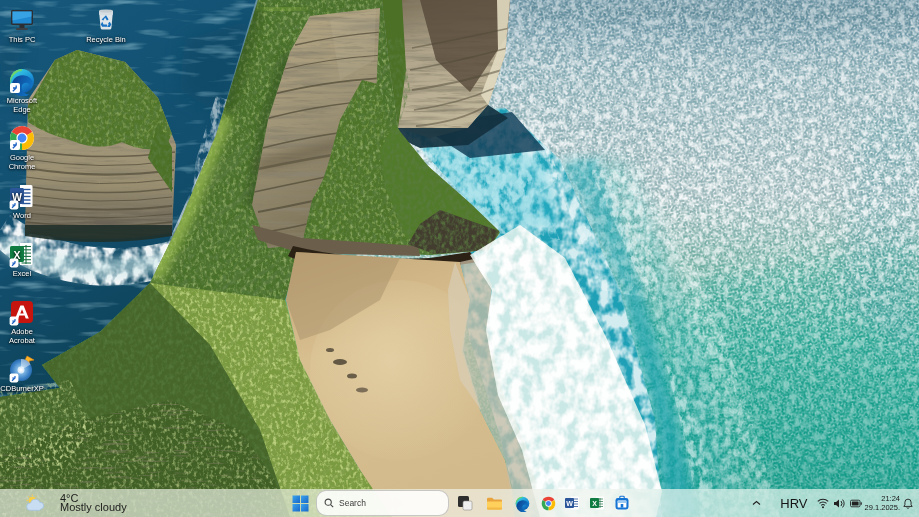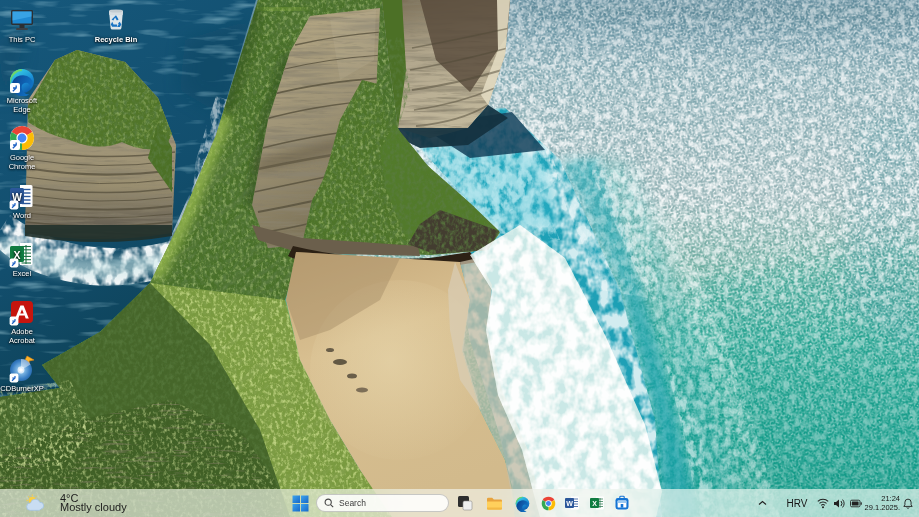--- a/index.html
+++ b/index.html
@@ -6,24 +6,24 @@
 #screen{position:relative;width:919px;height:517px;overflow:hidden;font-family:"Liberation Sans",sans-serif;}
 #wp{position:absolute;left:0;top:0;}
 .dicon{position:absolute;width:62px;text-align:center;color:#fff;font-size:7.5px;line-height:8.5px;text-shadow:0 1px 2px rgba(0,0,0,.9),0 0 3px rgba(0,0,0,.65);}
 .dicon svg{display:block;margin:0 auto 1px;}
 #taskbar{position:absolute;left:0;top:489px;width:919px;height:28px;background:rgba(241,244,239,.66);backdrop-filter:blur(22px) saturate(1.4);}
 .tb{position:absolute;top:489px;height:28px;display:flex;align-items:center;}
 #weather{left:24px;gap:12px;}
 #weather .wt{font-size:11px;line-height:9.5px;color:#1d1d1d;}
 #centericons{left:287px;}
 .tbi{width:26px;height:28px;display:flex;align-items:center;justify-content:center;}
-#searchbox{width:133px;height:18px;background:rgba(255,255,255,.85);border:1px solid rgba(120,120,120,.4);border-radius:10px;display:flex;align-items:center;margin:0 3px;box-sizing:border-box;padding-left:7px;gap:5px;}
+#searchbox{width:133px;height:26px;background:rgba(255,255,255,.85);border:1px solid rgba(120,120,120,.4);border-radius:10px;display:flex;align-items:center;margin:0 3px;box-sizing:border-box;padding-left:7px;gap:5px;}
 #searchbox span{font-size:8.5px;color:#3c3c3c;}
 #tray{right:0;}
-.trayt{font-size:10px;color:#151515;padding-left:8px;}
+.trayt{font-size:13px;color:#151515;padding-left:8px;}
 #clock{text-align:right;font-size:7.5px;line-height:9px;color:#151515;}
 </style>
 </head>
 <body>
 <div id="screen">
 <svg id="wp" width="919" height="517" viewBox="0 0 919 517" preserveAspectRatio="none">
 <defs>
 <linearGradient id="gsea" x1="0" y1="0" x2="0" y2="1">
  <stop offset="0" stop-color="#6791a3"></stop>
  <stop offset="0.15" stop-color="#80a7b0"></stop>
@@ -291,21 +291,21 @@
 
 <div class="dicon" style="left:-9px;top:5px;">
 <svg width="30" height="30" viewBox="0 0 30 30">
  <rect x="4" y="5" width="22" height="15" rx="1.4" fill="#2b2f33"></rect>
  <rect x="5.5" y="6.5" width="19" height="12" fill="#1f8ad2"></rect>
  <path d="M5.5,6.5 h19 v5 l-19,4 Z" fill="#3fa9e8" opacity="0.8"></path>
  <rect x="12.5" y="20" width="5" height="3" fill="#2b2f33"></rect>
  <rect x="9" y="23" width="12" height="2" rx="1" fill="#3a4046"></rect>
 </svg>
 This PC</div>
-<div class="dicon" style="left:85px;top:5px;font-weight:bold;">
+<div class="dicon" style="left:75px;top:5px;">
 <svg width="30" height="30" viewBox="0 0 30 30">
  <path d="M8,6 h14 l-1.6,17 q-0.2,1.6 -1.8,1.6 h-7.2 q-1.6,0 -1.8,-1.6 Z" fill="#e9eef0" opacity="0.95"></path>
  <path d="M8,6 h14 l-0.4,4 h-13.2 Z" fill="#d7dee2"></path>
  <ellipse cx="15" cy="6" rx="7" ry="1.6" fill="#c3ccd1"></ellipse>
  <path d="M15,10.2 l2.6,4.4 -1.7,1 -1.8-3 -1.8,3 -1.7,-1 Z" fill="#1873c4"></path>
  <path d="M11.2,16.8 l-1.4,2.6 1.3,2.4 5,0 0,-2.2 -3.6,0 -0.4,-1 Z" fill="#1873c4"></path>
  <path d="M18.8,16.8 l1.5,2.6 -1.4,2.6 -2.8,0.1 1.5,-2.5 -0.5,-1.4 Z" fill="#1873c4"></path>
 </svg>
 Recycle Bin</div>
 <div class="dicon" style="left:-13px;top:66px;width:70px;">

